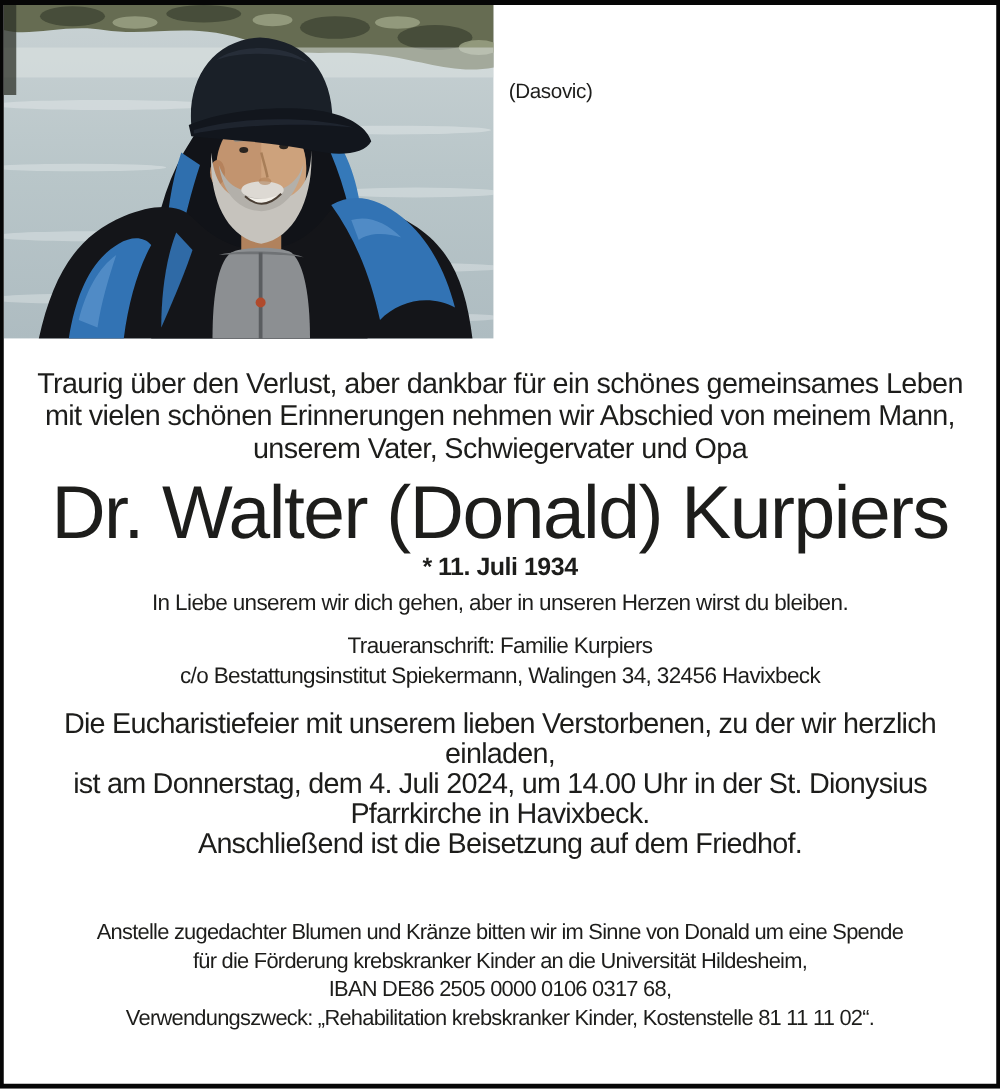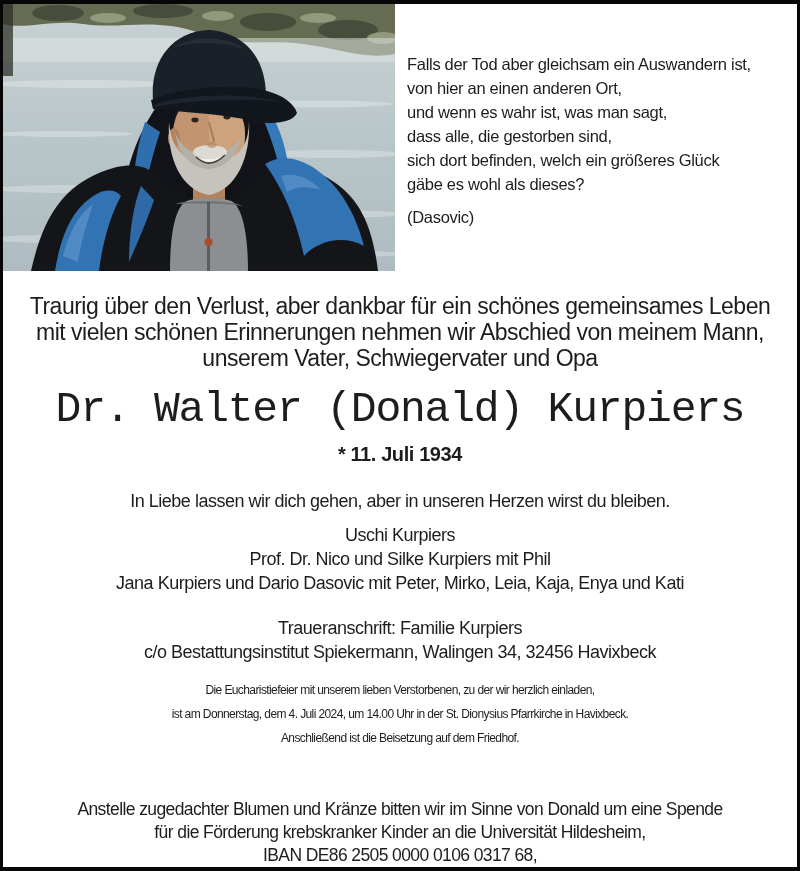--- a/index.html
+++ b/index.html
@@ -35,42 +35,42 @@
     position: absolute; left: 20px; right: 20px; top: 293px;
     text-align: center;
   }
   .pre { white-space: pre-line; }
 
   .intro {
     font-size: 23px; line-height: 26px; letter-spacing: -0.5px;
     margin-bottom: 12px;
   }
   .name {
-    font-size: 43px; line-height: 54px; letter-spacing: -1.2px;
-    font-weight: 400; margin-bottom: 4px; font-family: Liberation Mono, monospace;
+    font-size: 60px; line-height: 54px; letter-spacing: -1.2px;
+    font-weight: 400; margin-bottom: 4px;
   }
   .dates {
     display: flex; justify-content: center; align-items: baseline; gap: 36px;
     font-size: 20px; line-height: 26px; font-weight: 700;
-    letter-spacing: -0.4px; margin-bottom: 22px;
+    letter-spacing: -0.4px; margin-bottom: 3px;
   }
   .farewell {
     font-size: 18px; line-height: 25px; letter-spacing: -0.5px;
     margin-bottom: 9px;
   }
   .mourners {
     font-size: 18px; line-height: 24px; letter-spacing: -0.5px;
     margin-bottom: 21px;
   }
   .address {
     font-size: 18px; line-height: 24px; letter-spacing: -0.5px;
     margin-bottom: 14px;
   }
   .service {
-    font-size: 12px; line-height: 24px; letter-spacing: -0.6px;
+    font-size: 23px; line-height: 24px; letter-spacing: -0.6px;
     margin-bottom: 7px;
   }
   .donation {
     font-size: 17.5px; line-height: 23px; letter-spacing: -0.6px; margin-top: 48px;
   }
 </style>
 </head>
 <body>
 
 <div class="photo">
@@ -149,41 +149,32 @@
     <ellipse cx="209" cy="141" rx="5" ry="3" fill="#b08058" opacity="0.6"></ellipse>
 
     <path d="M150,96 C147,58 168,28 205,26 C243,28 263,56 263,92 C230,82 180,84 150,96 Z" fill="#1a2028"></path>
     <path d="M170,44 C186,31 226,31 243,46 C225,37 187,37 170,44 Z" fill="#39414f" opacity="0.4"></path>
     <path d="M148,96 C180,82 236,79 264,87 C279,91 291,99 294,109 C289,119 270,121 250,117 C215,109 175,108 150,105 Z" fill="#12161d"></path>
     <path d="M152,100 C185,90 240,88 280,98 C250,94 190,95 152,103 Z" fill="#2a3240" opacity="0.5"></path>
   </svg>
 </div>
 
 <div class="quote">
-  <div class="quote-text">Falls der Tod aber gleichsam ein Auswandern ist,
-von hier an einen anderen Ort,
-und wenn es wahr ist, was man sagt,
-dass alle, die gestorben sind,
-sich dort befinden, welch ein größeres Glück
-gäbe es wohl als dieses?</div>
   <div class="quote-attr">(Dasovic)</div>
 </div>
 
 <div class="content">
   <div class="intro pre">Traurig über den Verlust, aber dankbar für ein schönes gemeinsames Leben
 mit vielen schönen Erinnerungen nehmen wir Abschied von meinem Mann,
 unserem Vater, Schwiegervater und Opa</div>
   <div class="name">Dr. Walter (Donald) Kurpiers</div>
   <div class="dates">
     <span>* 11. Juli 1934</span>
   </div>
-  <div class="farewell">In Liebe lassen wir dich gehen, aber in unseren Herzen wirst du bleiben.</div>
-  <div class="mourners pre">Uschi Kurpiers
-Prof. Dr. Nico und Silke Kurpiers mit Phil
-Jana Kurpiers und Dario Dasovic mit Peter, Mirko, Leia, Kaja, Enya und Kati</div>
+  <div class="farewell">In Liebe unserem wir dich gehen, aber in unseren Herzen wirst du bleiben.</div>
   <div class="address pre">Traueranschrift: Familie Kurpiers
 c/o Bestattungsinstitut Spiekermann, Walingen 34, 32456 Havixbeck</div>
   <div class="service pre">Die Eucharistiefeier mit unserem lieben Verstorbenen, zu der wir herzlich einladen,
 ist am Donnerstag, dem 4. Juli 2024, um 14.00 Uhr in der St. Dionysius Pfarrkirche in Havixbeck.
 Anschließend ist die Beisetzung auf dem Friedhof.</div>
   <div class="donation pre">Anstelle zugedachter Blumen und Kränze bitten wir im Sinne von Donald um eine Spende
 für die Förderung krebskranker Kinder an die Universität Hildesheim,
 IBAN DE86 2505 0000 0106 0317 68,
 Verwendungszweck: „Rehabilitation krebskranker Kinder, Kostenstelle 81 11 11 02“.</div>
 </div>

